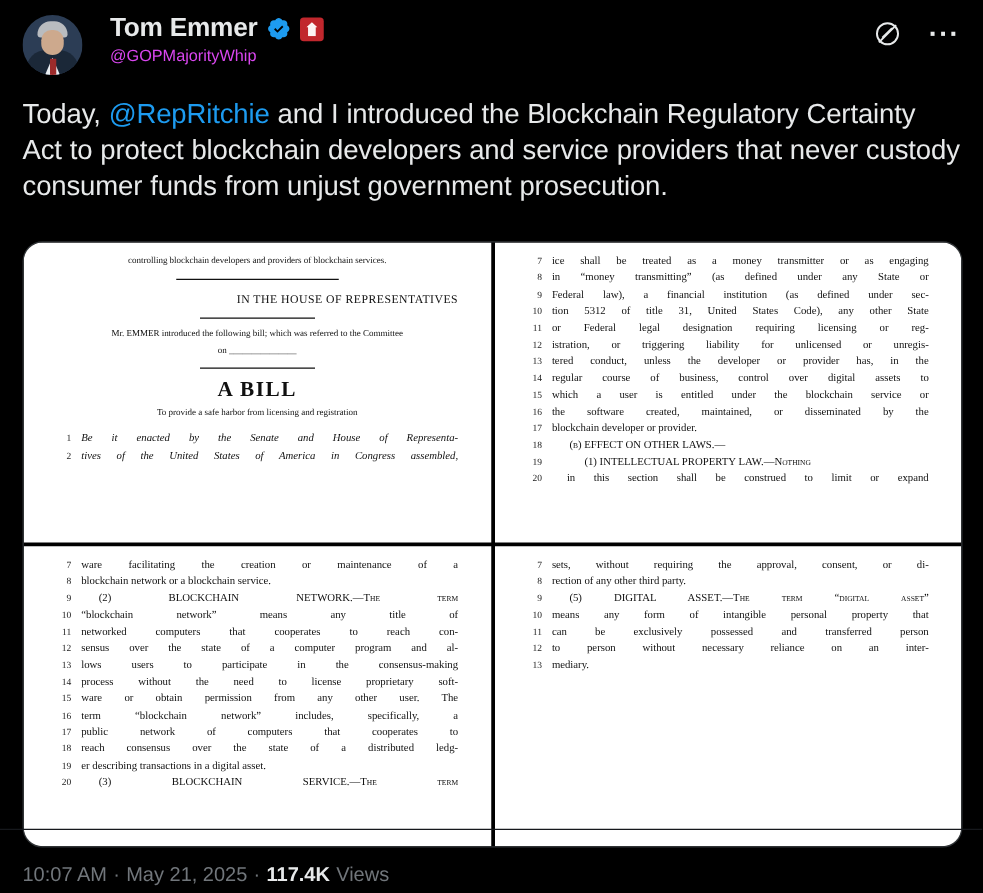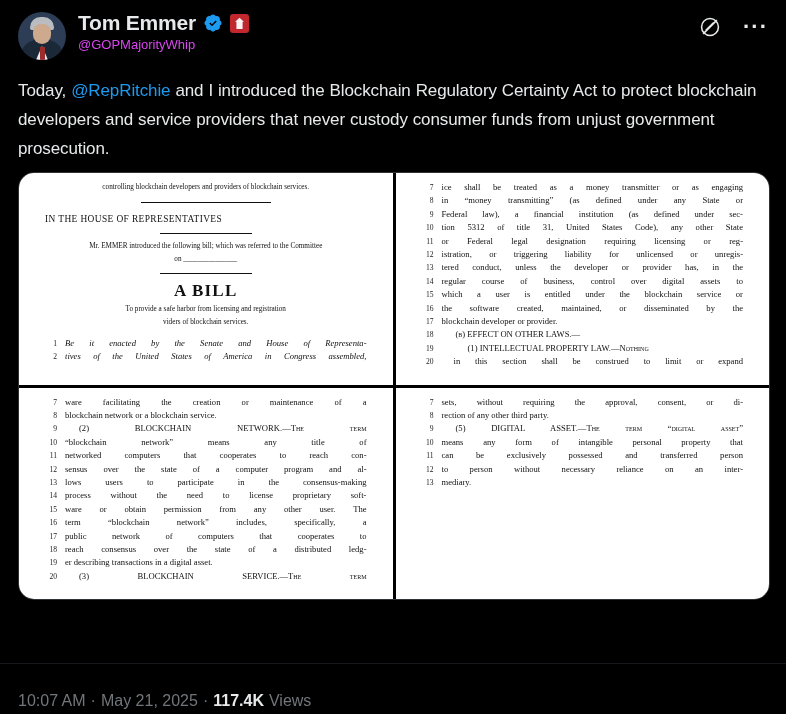--- a/index.html
+++ b/index.html
@@ -66,21 +66,21 @@
     background: #e9eef2;
     clip-path: polygon(50% 0, 100% 100%, 0 100%);
   }
   .avatar .tie {
     position: absolute;
     bottom: 0; left: 22px;
     width: 5px; height: 13px;
     background: #9c2b2b;
   }
   .names {
-    margin-left: 12px;
+    margin-left: 22px;
     line-height: 1.15;
     padding-top: 1px;
   }
   .name-row {
     display: flex;
     align-items: center;
     gap: 7px;
   }
   .display-name {
     font-size: 21px;
@@ -132,34 +132,34 @@
   }
   .more-icon {
     color: #e7e9ea;
     font-size: 22px;
     line-height: 10px;
     letter-spacing: 1px;
     font-weight: bold;
   }
   .tweet-text {
     margin-top: 16px;
-    font-size: 17px;
+    font-size: 22px;
     line-height: 29px;
     color: #e7e9ea;
     letter-spacing: -0.1px;
     word-spacing: 0.3px;
   }
   .mention {
     color: #1d9bf0;
     text-decoration: none;
   }
   .media {
-    margin-top: 9px;
+    margin-top: 30px;
     width: 752px;
-    height: 428px;
+    height: 485px;
     border-radius: 16px;
     overflow: hidden;
     border: 1px solid #2f3336;
     box-sizing: border-box;
     display: grid;
     grid-template-columns: 1fr 1fr;
     grid-template-rows: 1fr 1fr;
     gap: 3px;
     background: #000;
   }
@@ -208,21 +208,21 @@
     width: 130px;
     height: 1px;
     background: #111;
     margin: 8px auto;
   }
   .rule.short {
     width: 92px;
     margin: 6px auto;
   }
   .heading-caps {
-    text-align: left;
+    text-align: right;
     font-size: 9.4px;
     letter-spacing: 0.4px;
     margin-top: 10px;
   }
   .bill-title {
     text-align: center;
     font-size: 17px;
     font-weight: bold;
     letter-spacing: 1.2px;
     margin-top: 10px;
@@ -308,21 +308,20 @@
         <div class="tiny">controlling blockchain developers and providers of blockchain services.</div>
         <div class="rule"></div>
         <div class="heading-caps">IN THE HOUSE OF REPRESENTATIVES</div>
         <div class="rule short"></div>
         <div class="tiny">Mr. EMMER introduced the following bill; which was referred to the Committee</div>
         <div class="tiny">on _______________</div>
         <div class="rule short"></div>
         <div class="bill-title">A BILL</div>
         <div style="height:6px"></div>
         <div class="tiny">To provide a safe harbor from licensing and registration</div>
-        <div class="tiny">viders of blockchain services.</div>
         <div style="height:7px"></div>
         <div class="ln">
           <span class="num">1</span>
           <span class="txt italic">Be it enacted by the Senate and House of Representa-</span>
         </div>
         <div class="ln">
           <span class="num">2</span>
           <span class="txt italic">tives of the United States of America in Congress assembled,</span>
         </div>
       </div>

